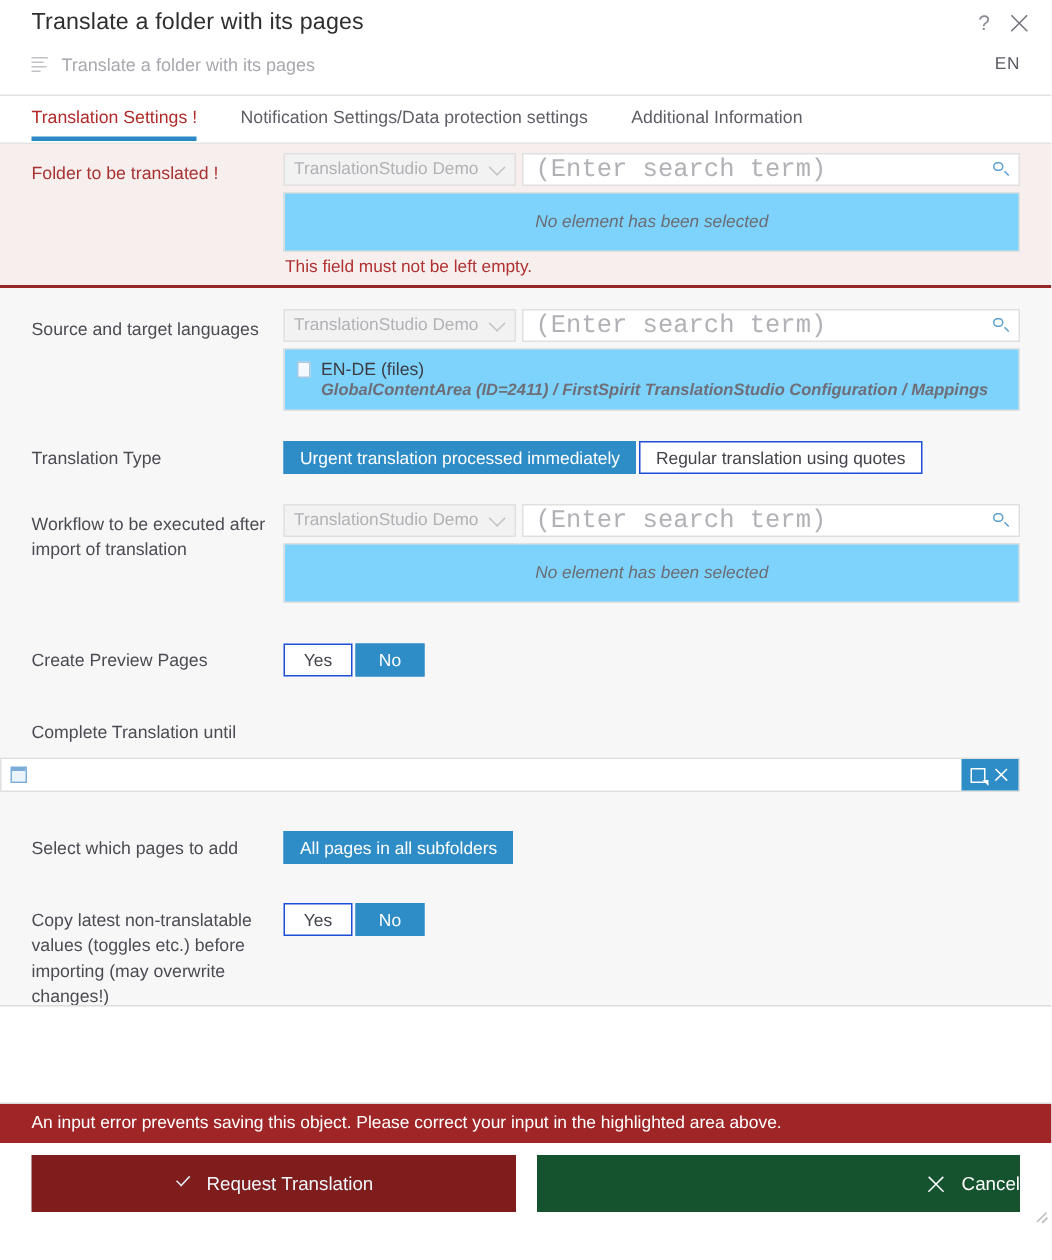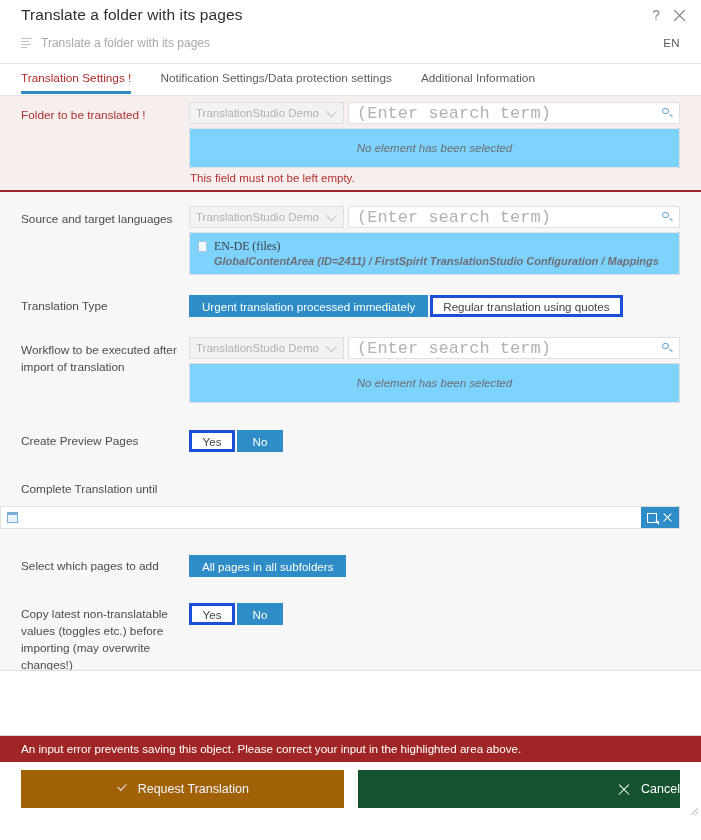--- a/index.html
+++ b/index.html
@@ -269,21 +269,20 @@
   .panel.filled {
     display: block;
     padding: 6px 8px;
     min-height: 0;
     font-style: normal;
   }
   .entry-line {
     display: flex;
     align-items: flex-start;
     gap: 7px;
-    font-family: Liberation Serif, serif;
   }
   .doc-icon {
     width: 9px;
     height: 11px;
     border: 1.2px solid #a8c6e0;
     box-sizing: border-box;
     background: #f4f9fd;
     margin-top: 2px;
     flex: none;
   }
@@ -305,21 +304,21 @@
     margin-top: 2px;
   }
   .seg {
     height: 22px;
     padding: 0 10px;
     font-size: 11.6px;
     display: flex;
     align-items: center;
     justify-content: center;
     background: #ffffff;
-    border: 3px solid #1d4ed8;
+    border: 1px solid #1d4ed8;
     box-sizing: border-box;
     color: #43434b;
     cursor: pointer;
     white-space: nowrap;
   }
   .seg + .seg { margin-left: 2px; }
   .seg.on {
     background: #2e8cc6;
     border-color: #2e8cc6;
     color: #ffffff;
@@ -424,21 +423,21 @@
     height: 38px;
     display: flex;
     align-items: center;
     justify-content: center;
     gap: 10px;
     font-size: 12.5px;
     color: #ffffff;
     cursor: pointer;
     user-select: none;
   }
-  .btn-primary { background: #a16207; color: #f0f6fb; }
+  .btn-primary { background: #7f1d1d; color: #f0f6fb; }
   .btn-cancel  { background: #14532d; justify-content: flex-end; }
   .check-icon {
     width: 12px; height: 12px;
     position: relative;
   }
   .check-icon:before {
     content: "";
     position: absolute;
     left: 1px; top: 5px;
     width: 4px; height: 1.3px;

